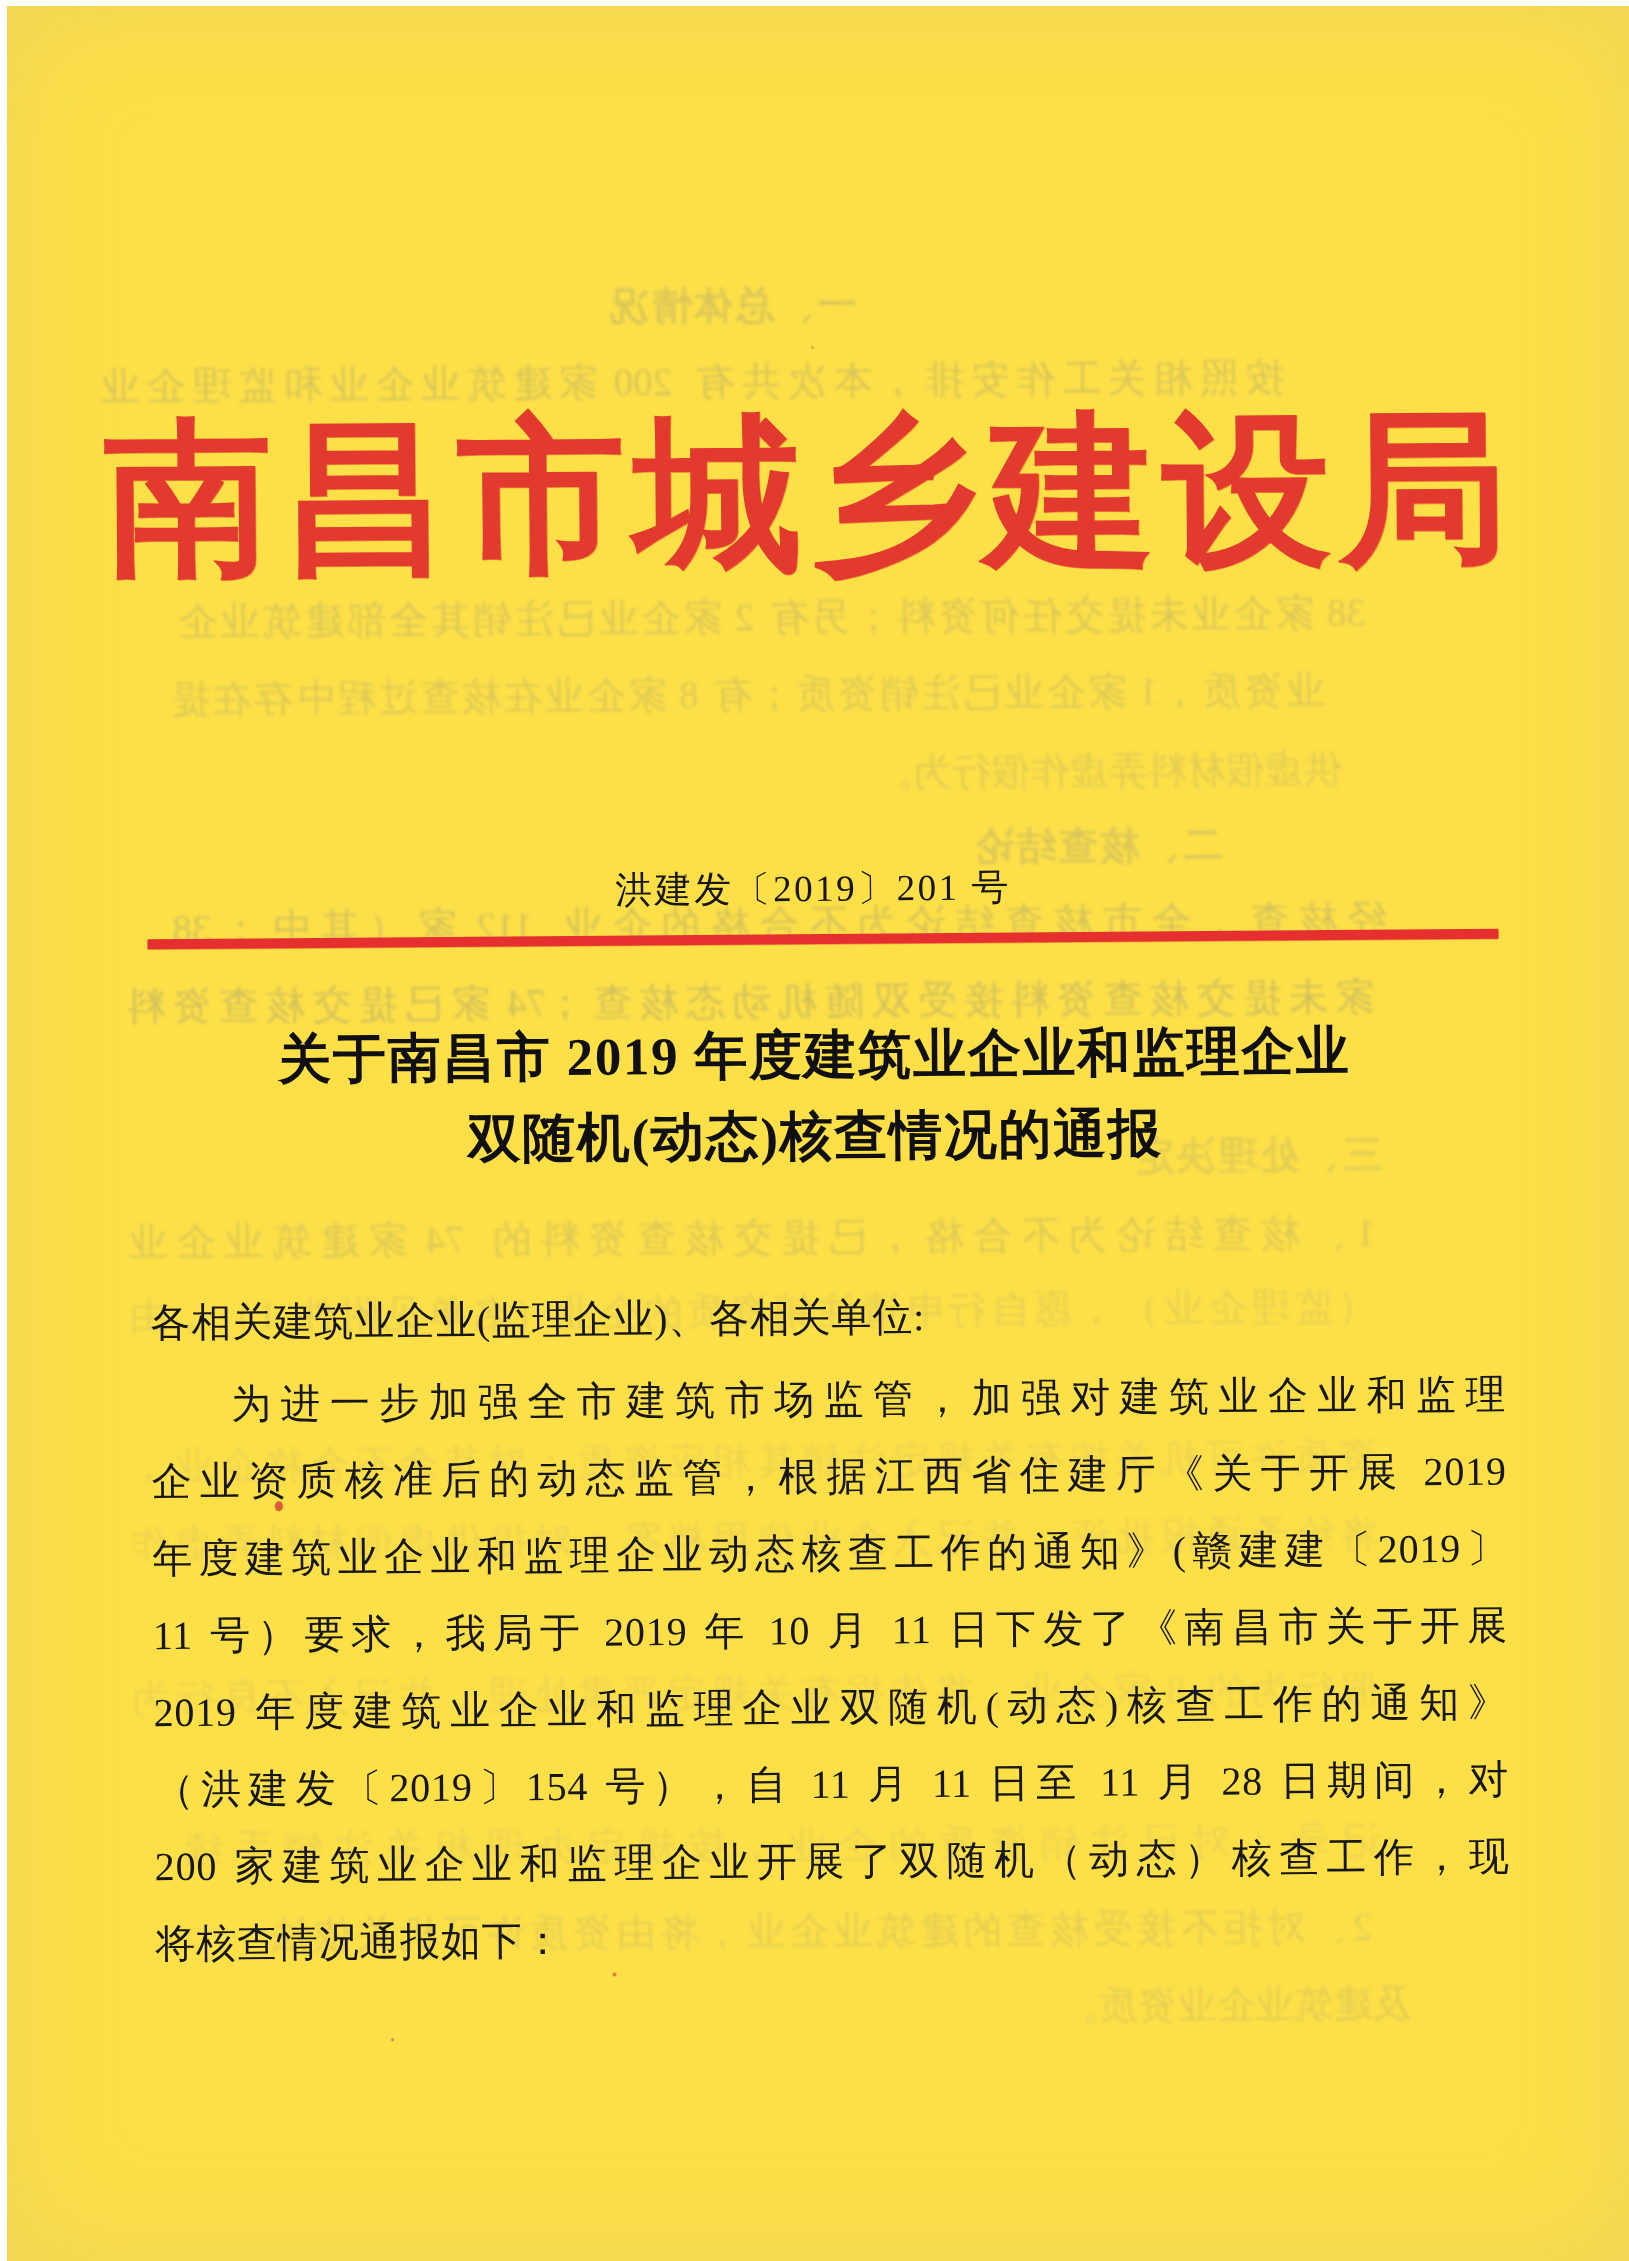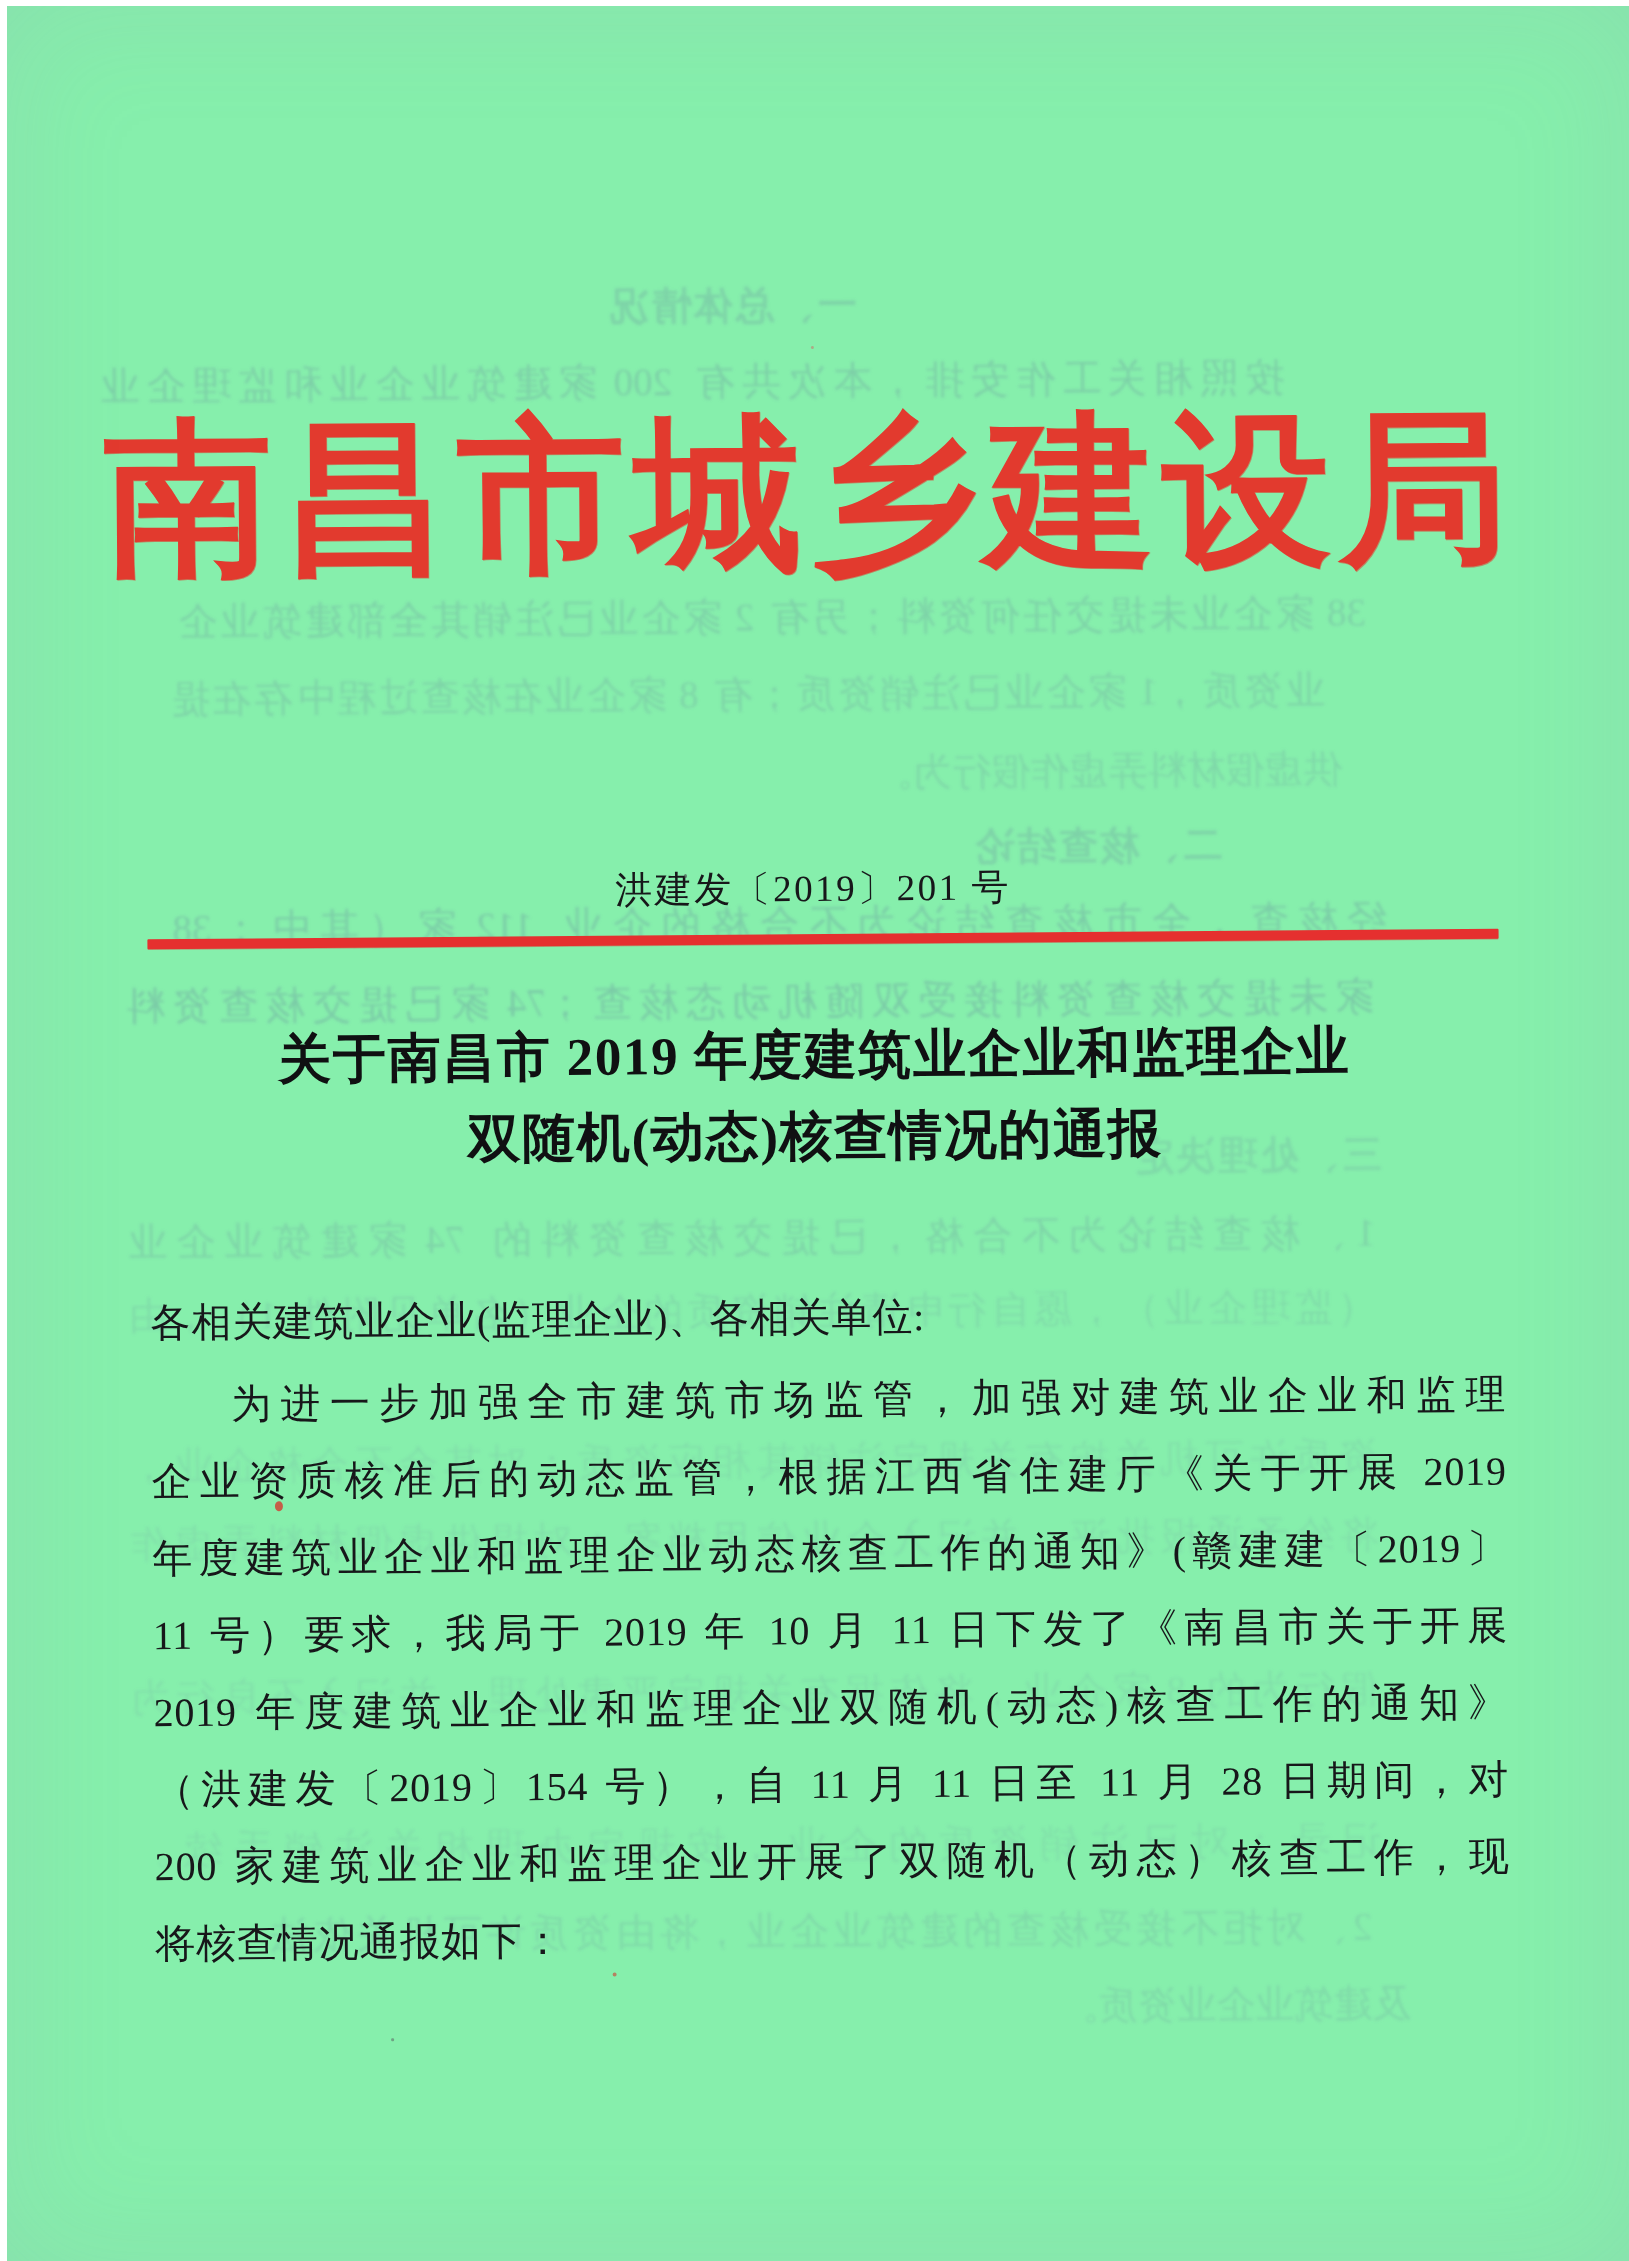--- a/index.html
+++ b/index.html
@@ -1,19 +1,19 @@
 <!DOCTYPE html>
 <html lang="zh" style="font-size:13.6px"><head>
 <meta charset="utf-8">
 <style>
   html,body{margin:0;padding:0;background:#e9e9ee;}
   .page{
     position:relative;
     width:1630px;height:2261px;
-    background:#86efac;
+    background:#fde047;
     overflow:hidden;
     font-family:"Liberation Serif","DejaVu Serif",serif;
     color:#1d1d20;
   }
   .page::before{
     content:"";position:absolute;inset:0;pointer-events:none;z-index:50;
     box-shadow:inset 0 0 119px rgba(150,152,180,0.16);
     border-left:7.6px solid #ffffff;border-top:6px solid #ffffff;
   }
   .tilt{position:absolute;inset:0;transform:rotate(-0.45deg);transform-origin:50% 50%;}

